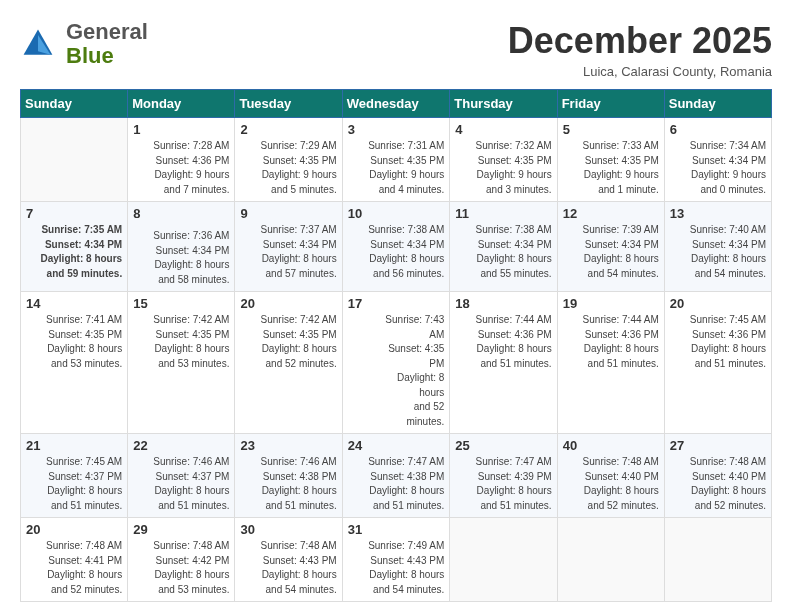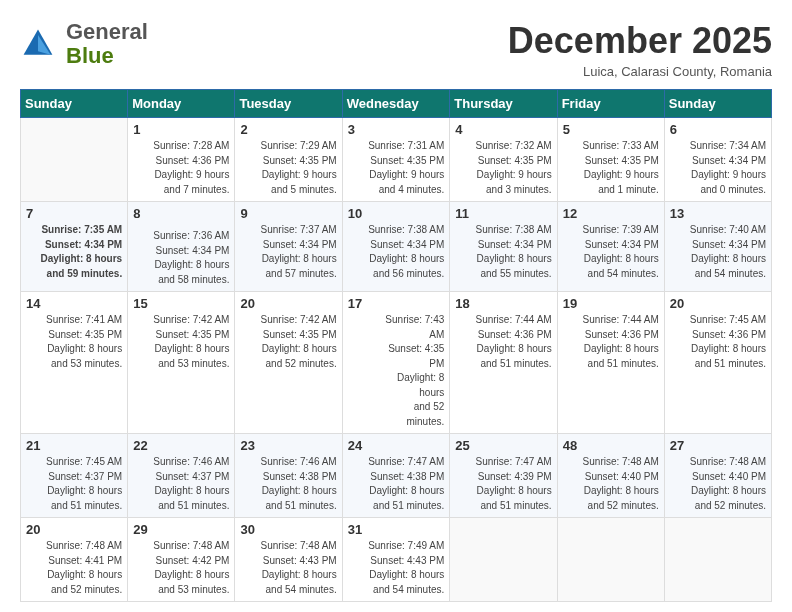--- a/index.html
+++ b/index.html
@@ -296,21 +296,21 @@
 and 51 minutes.</div>
         </td>
         <td>
           <div class="day-number">25</div>
           <div class="day-info" style="white-space: pre-line;">Sunrise: 7:47 AM
 Sunset: 4:39 PM
 Daylight: 8 hours
 and 51 minutes.</div>
         </td>
         <td>
-          <div class="day-number">48</div>
+          <div class="day-number">40</div>
           <div class="day-info" style="white-space: pre-line;">Sunrise: 7:48 AM
 Sunset: 4:40 PM
 Daylight: 8 hours
 and 52 minutes.</div>
         </td>
         <td>
           <div class="day-number">27</div>
           <div class="day-info" style="white-space: pre-line;">Sunrise: 7:48 AM
 Sunset: 4:40 PM
 Daylight: 8 hours

